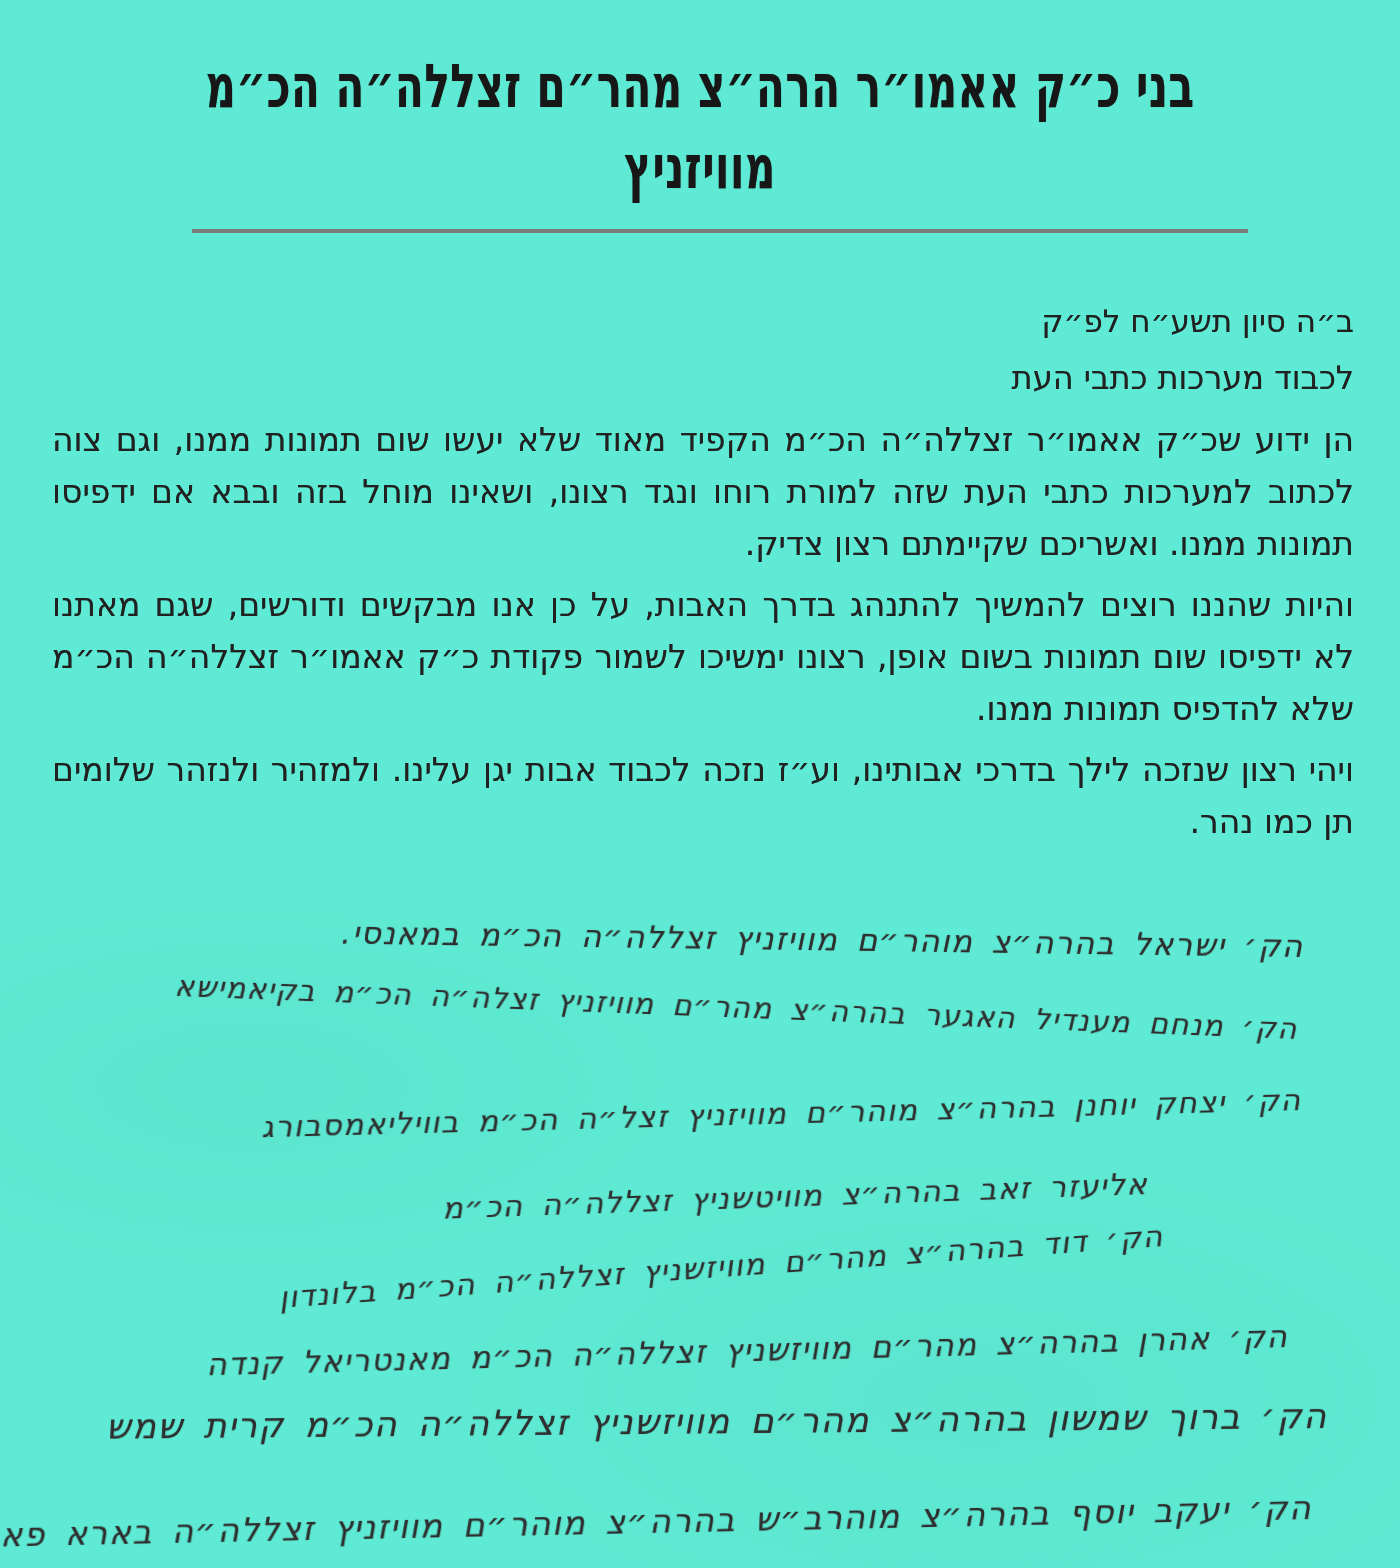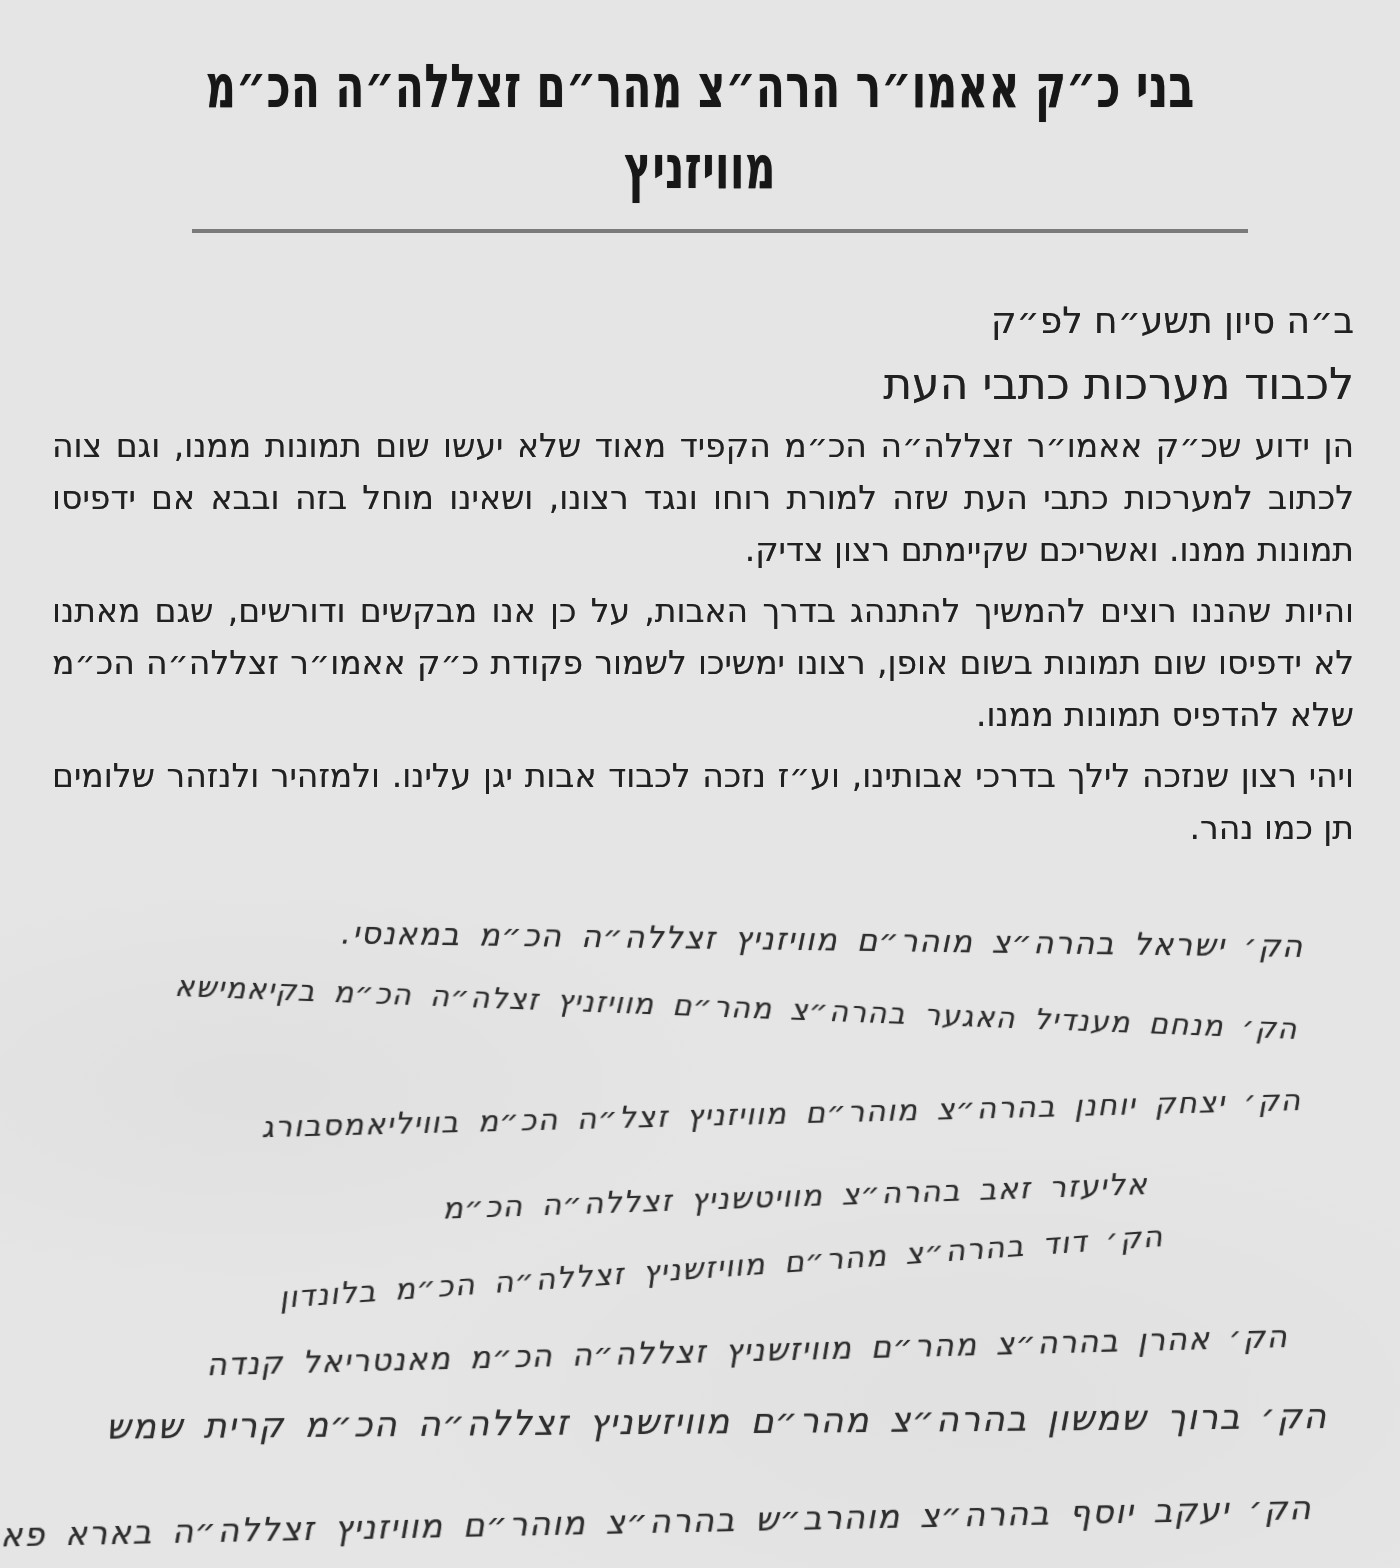--- a/index.html
+++ b/index.html
@@ -1,21 +1,21 @@
 <!DOCTYPE html>
 <html lang="he"><head>
 <meta charset="utf-8">
 <style>
   html, body { margin: 0; padding: 0; background: #ffffff; }
   .page {
     position: relative;
     width: 1400px;
     height: 1568px;
     margin: 0 auto;
-    background: #e5e5e5;
+    background: #5eead4;
     overflow: hidden;
     font-family: "DejaVu Sans", sans-serif;
     direction: rtl;
     color: #1d1d1d;
   }
   
   .page::after {
     content: "";
     position: absolute;
     left: 0; right: 0; top: 880px; bottom: 0;
@@ -59,26 +59,26 @@
     font-size: 33px;
     line-height: 52px;
     color: #212121;
     text-shadow: 0 0 0.4px rgba(0,0,0,0.45);
   }
   .date-line {
     text-align: right;
     padding-left: 1010px; 
     white-space: nowrap;
     direction: rtl;
-    font-size: 36px;
+    font-size: 31px;
     line-height: 36px;
   }
   .addressee {
-    margin-top: 26px;
-    font-size: 44px;
+    margin-top: 20px;
+    font-size: 32px;
     line-height: 38px;
   }
   .letter-body p {
     margin: 0 0 9px 0;
     text-align: justify;
   }
   .letter-body p:first-of-type { margin-top: 17px; }
 
   
   .sig {

